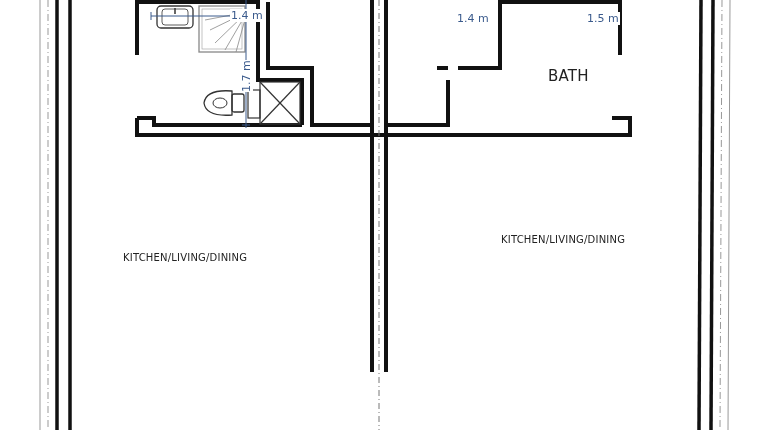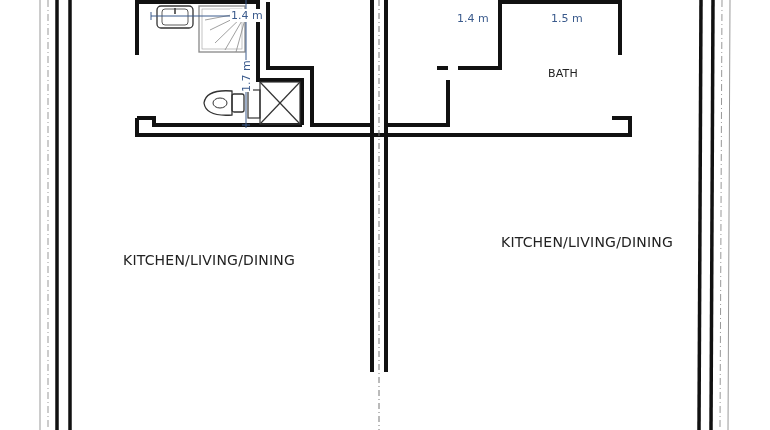--- a/index.html
+++ b/index.html
@@ -1,18 +1,18 @@
 <!DOCTYPE html>
 <html><head>
 <meta charset="utf-8">
 <style>
   html,body{margin:0;padding:0;background:#fff;}
   body{width:770px;height:430px;overflow:hidden;position:relative;font-family:"DejaVu Sans","Liberation Sans",sans-serif;}
   #plan{position:absolute;left:0;top:0;width:770px;height:430px;}
-  .lbl{position:absolute;font-size:14px;color:#222;letter-spacing:0.2px;white-space:nowrap;}
+  .lbl{position:absolute;font-size:10px;color:#222;letter-spacing:0.2px;white-space:nowrap;}
   .dim{position:absolute;font-size:11px;color:#3a5a8c;white-space:nowrap;background:#fff;padding:0 1px;margin-left:32px;}
   .dimv{position:absolute;font-size:11px;color:#3a5a8c;white-space:nowrap;transform:rotate(-90deg);transform-origin:left top;background:#fff;}
 </style>
 </head>
 <body>
 
 
 
 <svg id="plan" viewBox="0 0 770 430" xmlns="http://www.w3.org/2000/svg">
   <defs>
@@ -250,19 +250,19 @@
   <g fill="none" stroke="#444" stroke-width="1">
     <rect x="622" y="414" width="68" height="20" rx="2">
     <path d="M670,420 h20 M672,420 v10 M678,420 v10 M684,420 v10">
   </path></rect></g>
 
 
 
 <div class="dim" style="left:198px;top:9px;">1.4 m</div>
 <div class="dimv" style="left:240px;top:92px;">1.7 m</div>
 <div class="dim" style="left:424px;top:12px;">1.4 m</div>
-<div class="dim" style="left:518px;top:12px;">1.5 m</div>
-<div class="lbl" style="left:548px;top:67px;font-size:11px;">BATH</div>
+<div class="dim" style="left:554px;top:12px;">1.5 m</div>
+<div class="lbl" style="left:548px;top:67px;font-size:15px;">BATH</div>
 <div class="lbl" style="left:123px;top:252px;">KITCHEN/LIVING/DINING</div>
 <div class="lbl" style="left:501px;top:234px;">KITCHEN/LIVING/DINING</div>
 
 
 
 
 </line></use></use></use></body></html>

